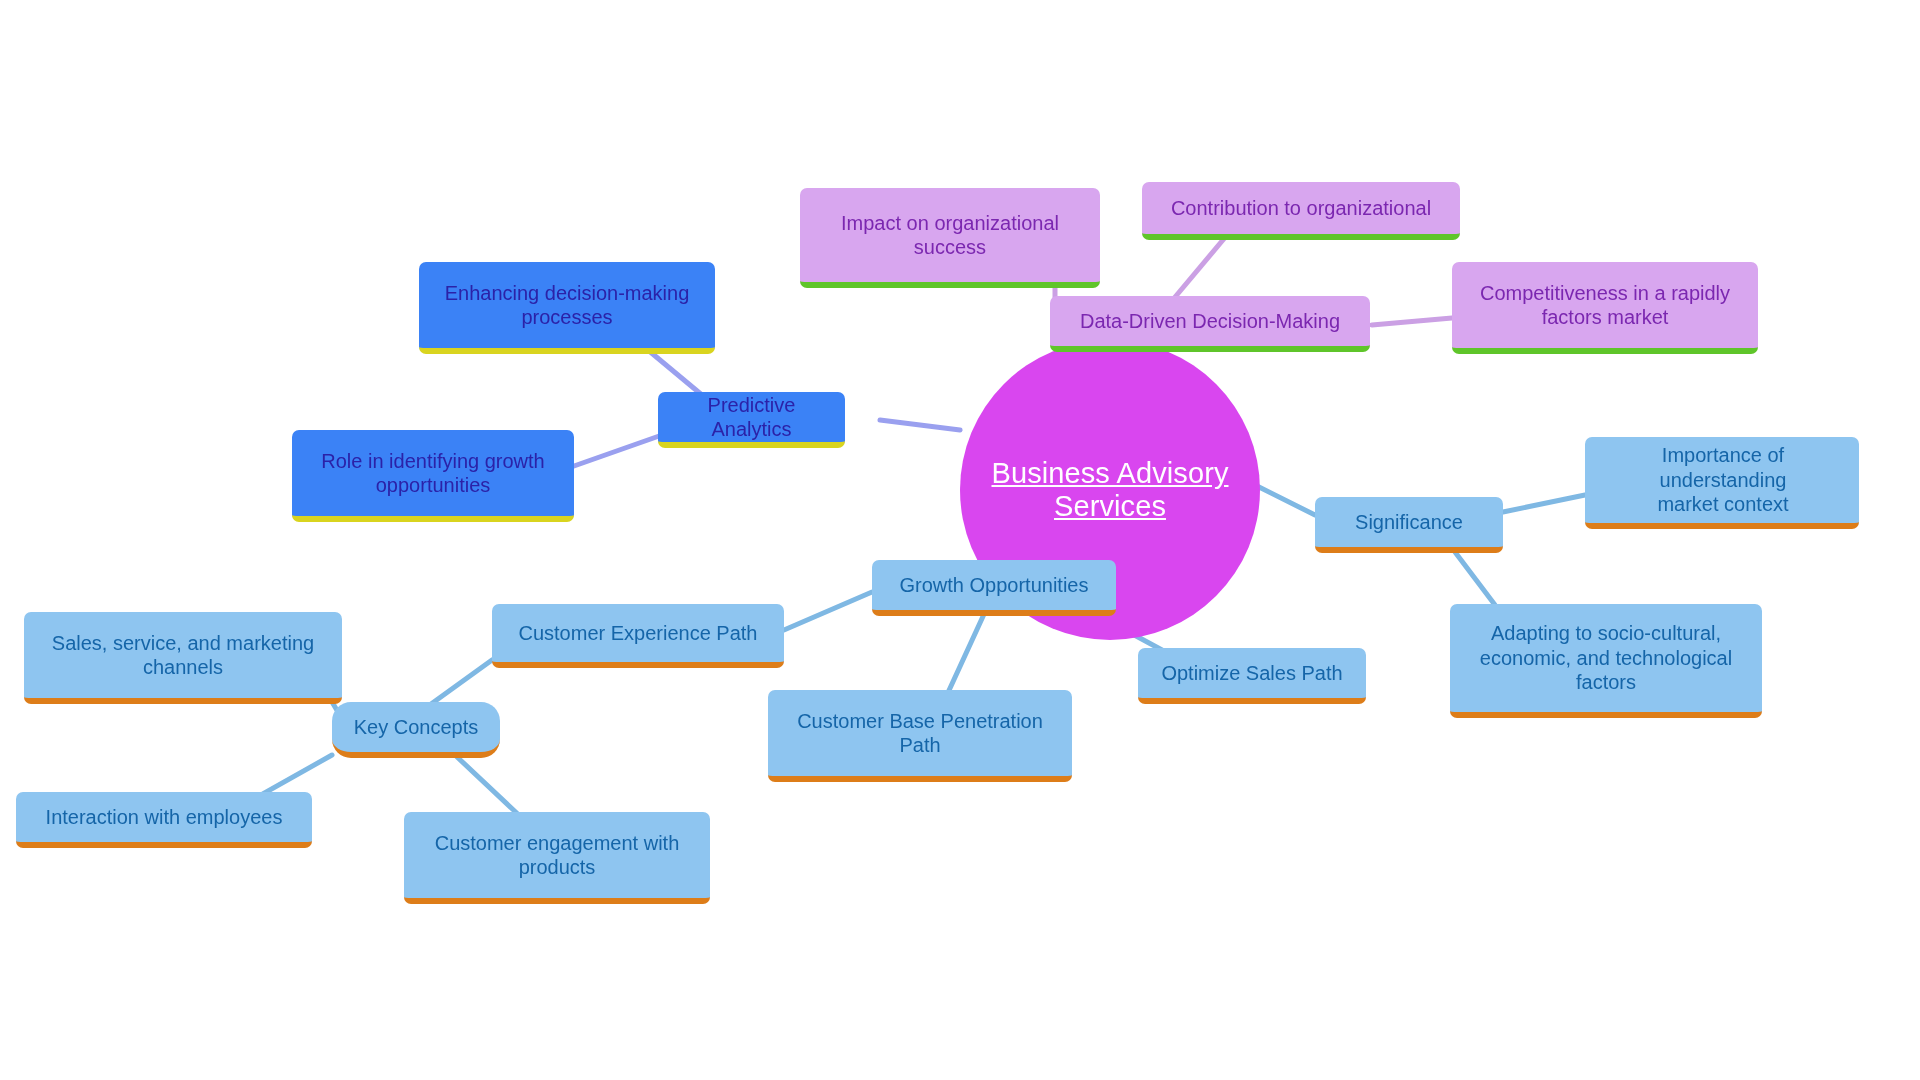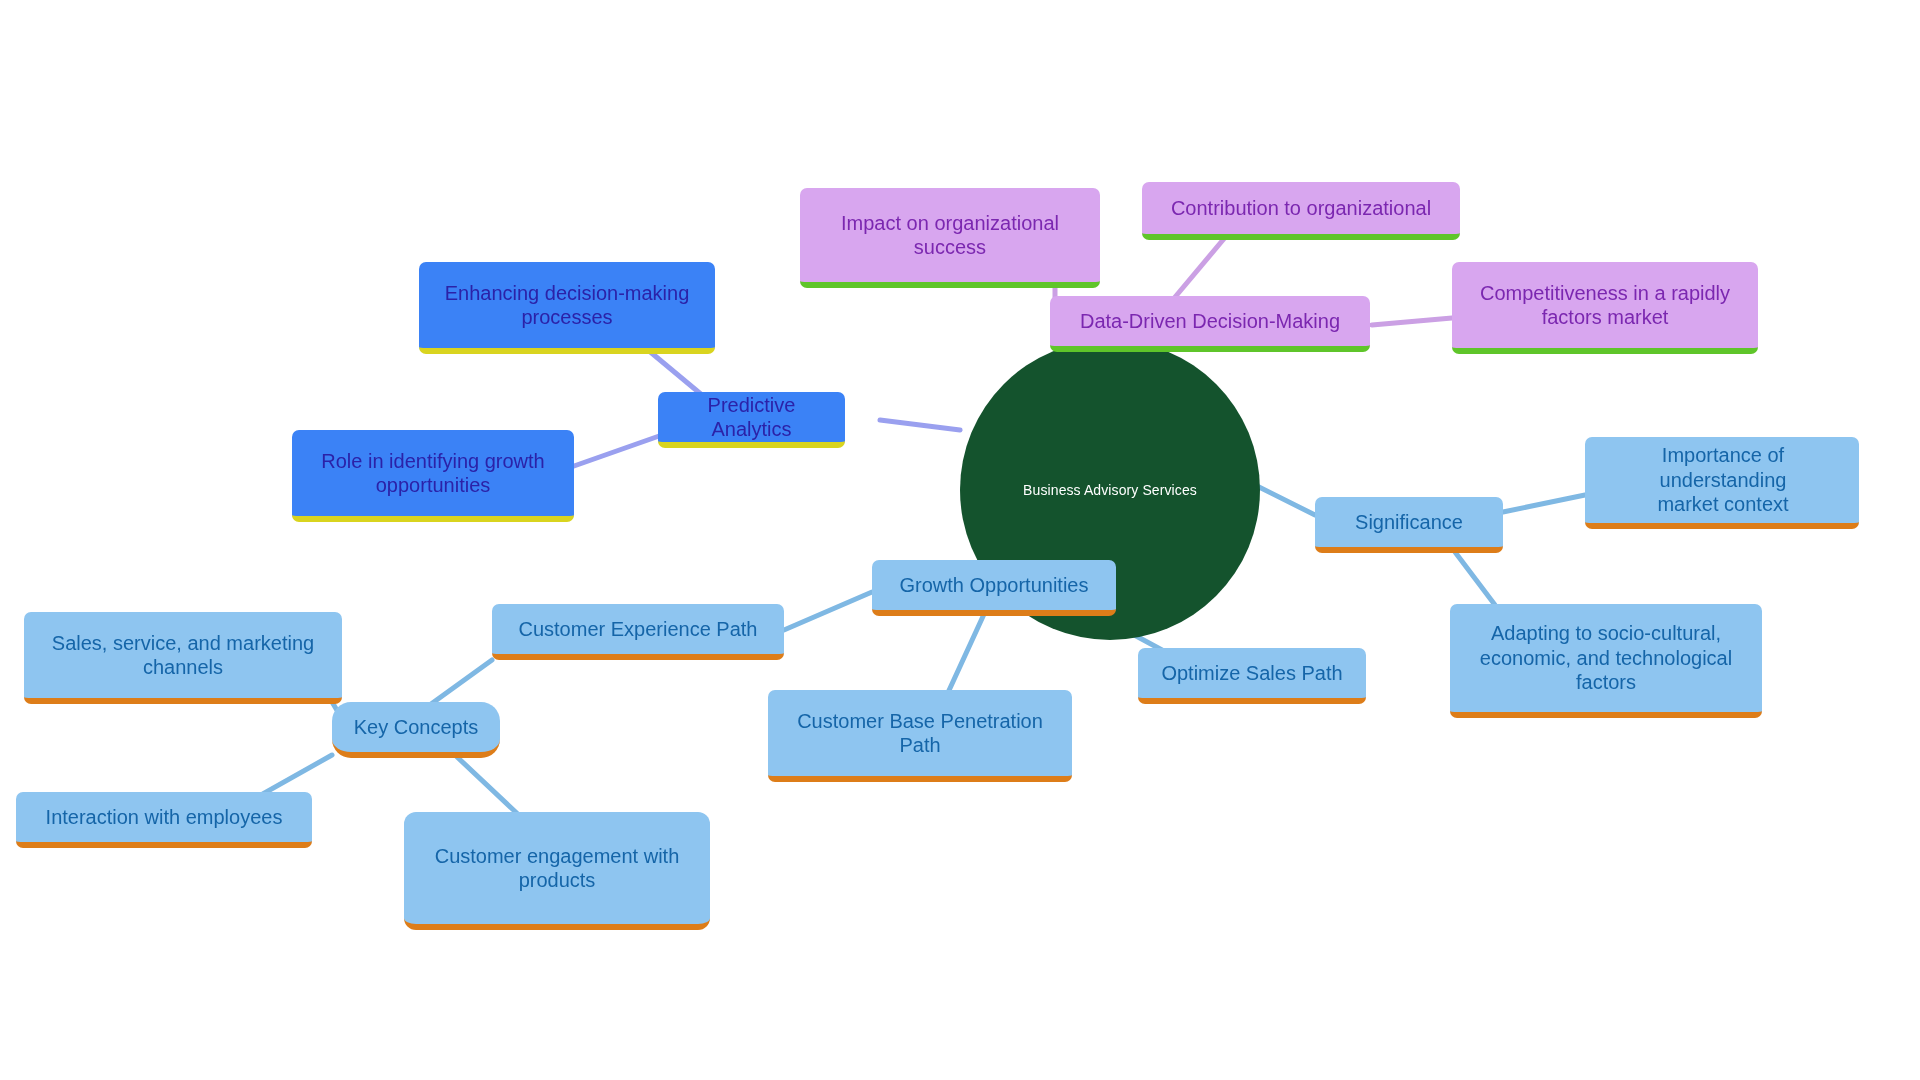--- a/index.html
+++ b/index.html
@@ -36,28 +36,29 @@
     text-align: center;
     border-radius: 7px;
     line-height: 1.22;
     padding: 6px 12px;
     white-space: pre-line;
   }
   
   .root-node {
     position: absolute;
     border-radius: 50%;
-    background: #14532d;
+    background: #d946ef;
     color: #ffffff;
     display: flex;
     align-items: center;
     justify-content: center;
     text-align: center;
-    font-size: 14px;
+    font-size: 29px;
     letter-spacing: .1px;
+    text-decoration: underline;
   }
   
   .n-purple {
     background: #d8a6ef;
     color: #7b27b0;
     border-bottom: 6px solid #5fc52a;
   }
   .n-periwinkle {
     background: #3b82f6;
     color: #2b22a8;
@@ -155,21 +156,21 @@
   <div class="node n-blue fs-20" style="left:1450px; top:604px; width:312px; height:114px;">
     <span>Adapting to socio-cultural,
 economic, and technological
 factors</span>
   </div>
 
   <div class="node n-blue fs-20" style="left:872px; top:560px; width:244px; height:56px;">
     <span>Growth Opportunities</span>
   </div>
 
-  <div class="node n-blue fs-20" style="left:492px; top:604px; width:292px; height:56px;">
+  <div class="node n-blue fs-20" style="left:492px; top:604px; width:292px; height:64px;">
     <span>Customer Experience Path</span>
   </div>
 
   <div class="node n-blue fs-20" style="left:768px; top:690px; width:304px; height:92px;">
     <span>Customer Base Penetration
 Path</span>
   </div>
 
   <div class="node n-blue fs-20" style="left:1138px; top:648px; width:228px; height:56px;text-align:right;">
     <span>Optimize Sales Path</span>
@@ -181,18 +182,18 @@
 
   <div class="node n-blue fs-20" style="left:24px; top:612px; width:318px; height:92px;">
     <span>Sales, service, and marketing
 channels</span>
   </div>
 
   <div class="node n-blue fs-20" style="left:16px; top:792px; width:296px; height:56px;">
     <span>Interaction with employees</span>
   </div>
 
-  <div class="node n-blue fs-20" style="left:404px; top:812px; width:306px; height:118px;border-radius:12px;">
+  <div class="node n-blue fs-20" style="left:404px; top:812px; width:306px; height:92px;">
     <span>Customer engagement with
 products</span>
   </div>
 
 </div>
 
 </body></html>

